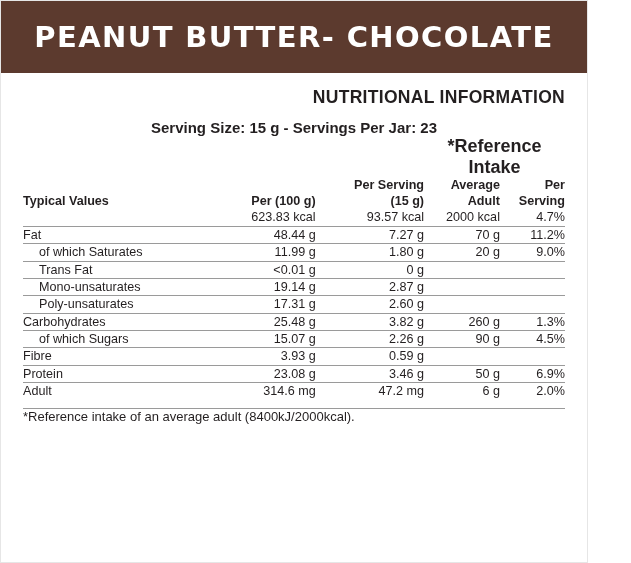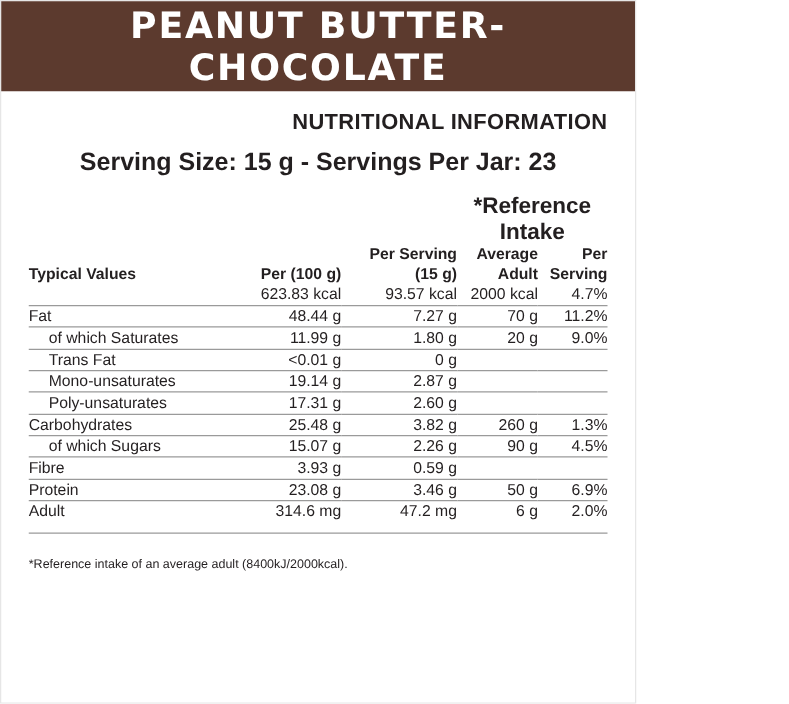--- a/index.html
+++ b/index.html
@@ -9,21 +9,21 @@
   }
   body {
     width: 631px;
     height: 563px;
     background: #ffffff;
     font-family: "Liberation Sans", sans-serif;
     color: #231f20;
     overflow: hidden;
   }
   .label {
-    width: 509px;
+    width: 588px;
     height: 563px;
     position: relative;
     border: 1px solid #e6e6e6;
     background: #ffffff;
   }
   .banner {
     background: #5c3a2e;
     width: 100%;
     height: 72px;
     display: flex;
@@ -43,24 +43,23 @@
   }
   .nut-title {
     text-align: right;
     font-size: 17.5px;
     font-weight: bold;
     letter-spacing: 0.3px;
     margin-top: 0;
   }
   .serving-line {
     text-align: center;
-    font-size: 20px;
+    font-size: 15px;
     font-weight: bold;
     margin-top: 11px;
-    margin-bottom: 12px;
   }
   table.nutri {
     width: 100%;
     border-collapse: collapse;
     font-size: 12.6px;
   }
   table.nutri td, table.nutri th {
     padding: 0;
     vertical-align: bottom;
   }
@@ -90,23 +89,23 @@
     line-height: 1.3;
   }
   .rowcont td {
     border-top: none;
     padding-top: 0px;
     padding-bottom: 5px;
     line-height: 1.3;
   }
   .indent { padding-left: 16px !important; }
   .footnote {
-    font-size: 10px;
+    font-size: 13px;
     margin-top: 9px;
-    padding-top: 19px;
+    padding-top: 0;
     border-top: 1px solid #9a9a9a;
   }
 </style>
 </head>
 <body>
 
 <div class="label">
 
   <div class="banner">
     <div class="banner-title">PEANUT BUTTER- CHOCOLATE</div>

